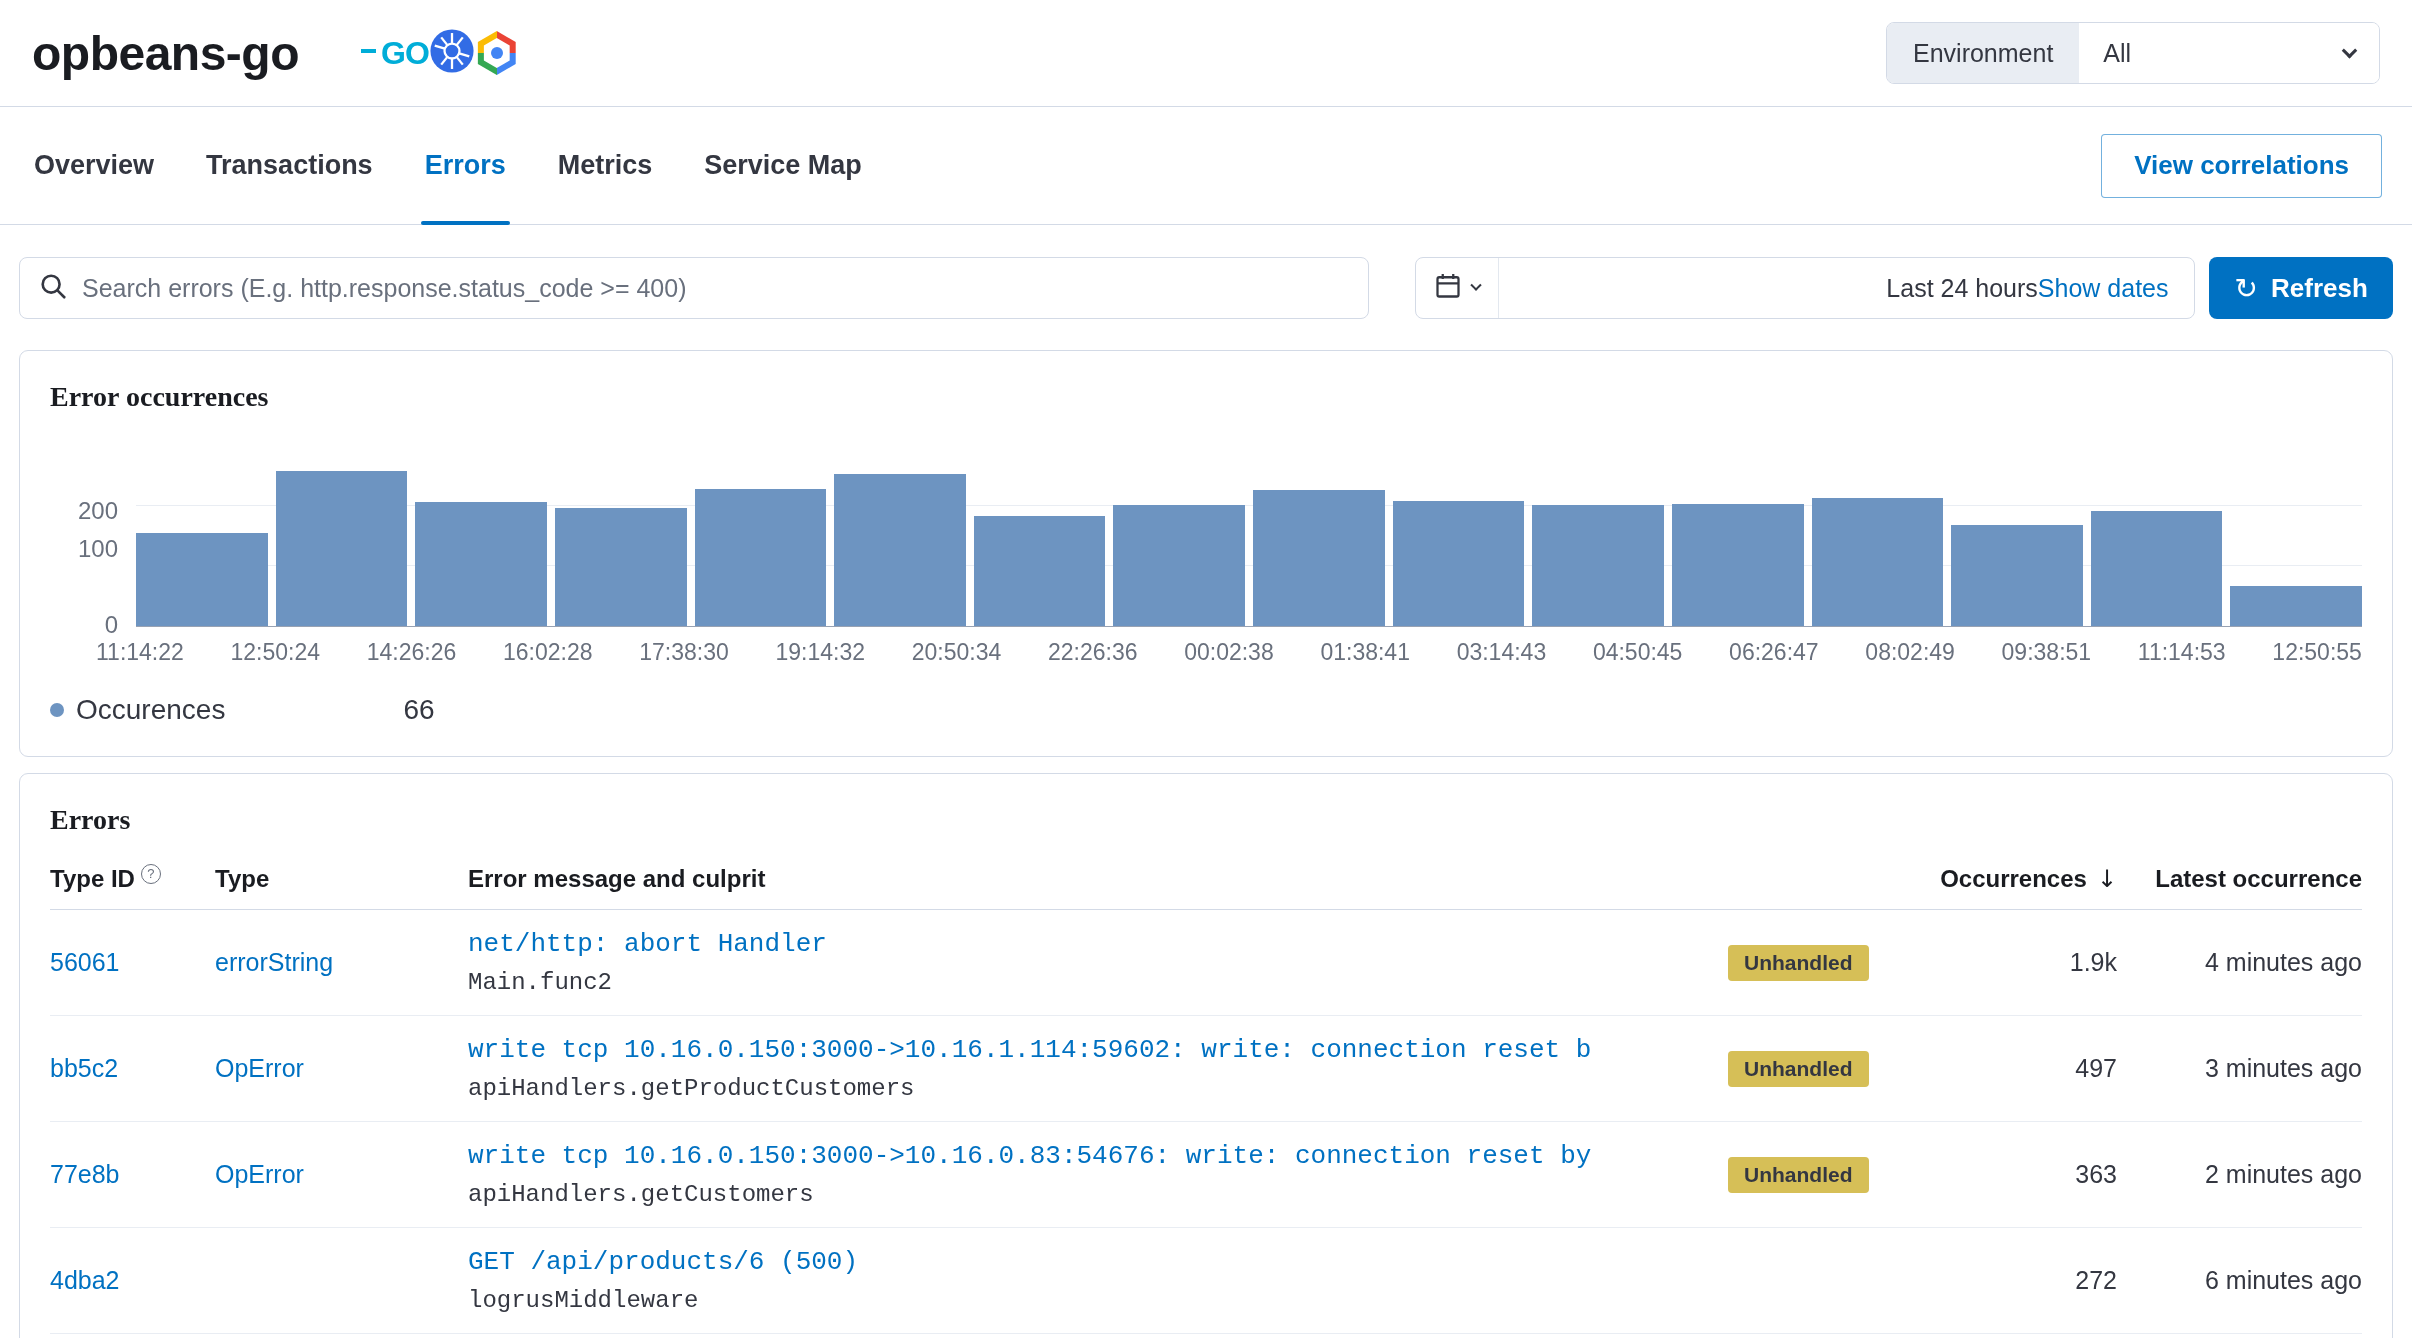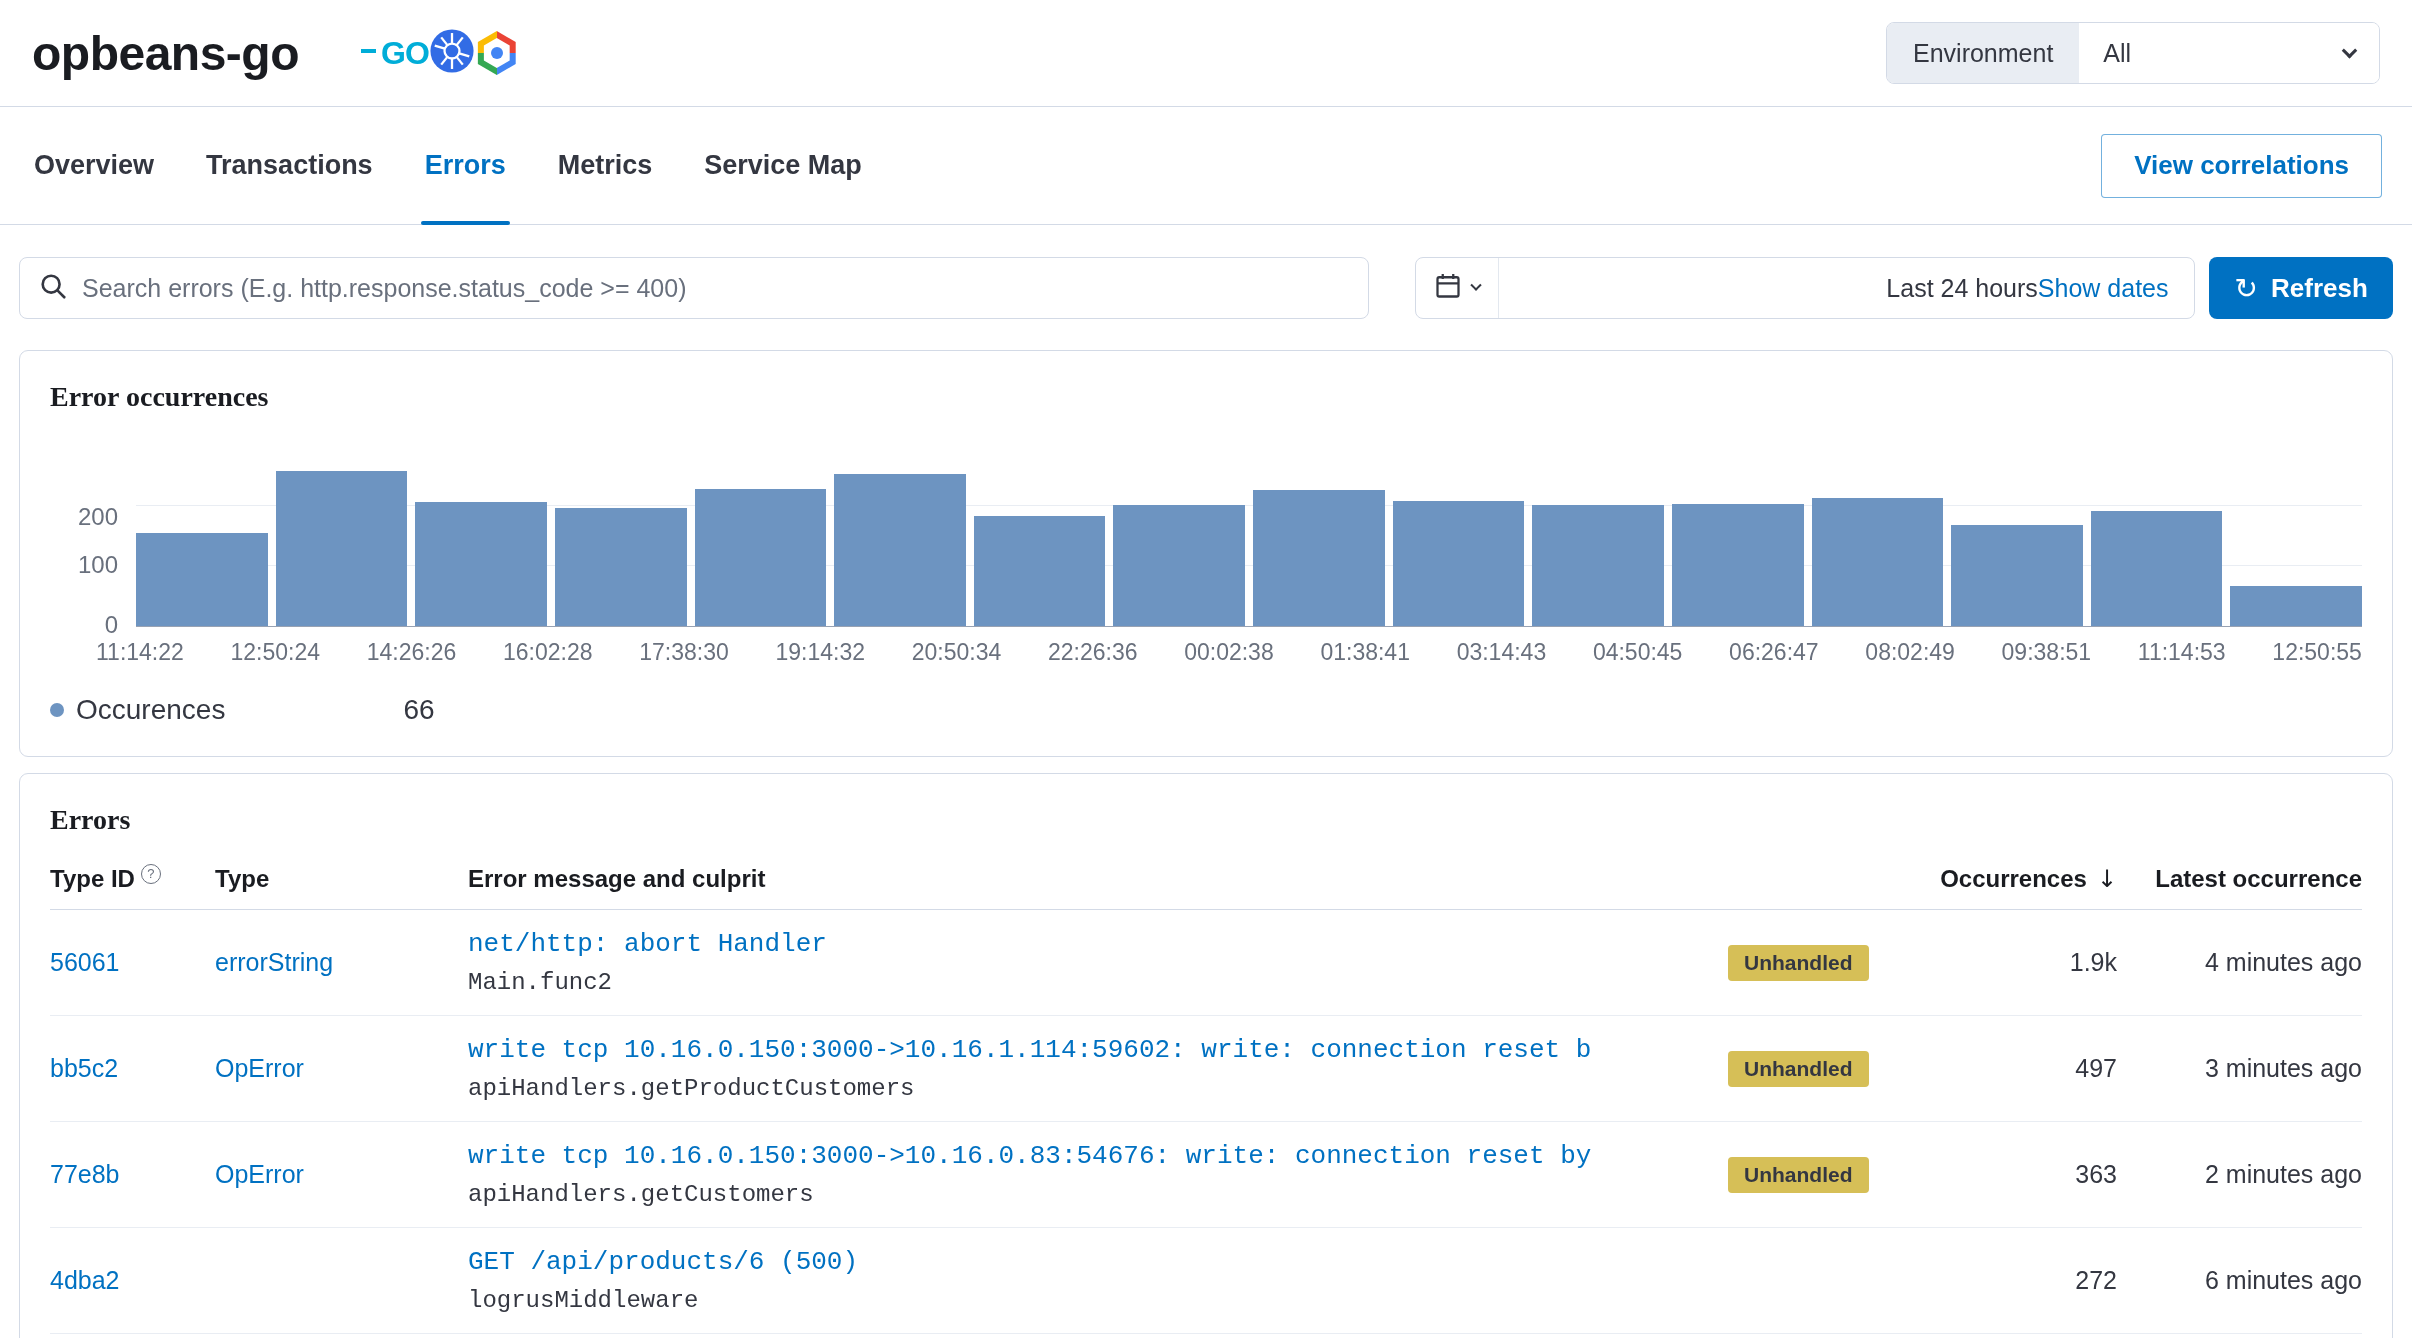--- a/index.html
+++ b/index.html
@@ -169,22 +169,22 @@
     <span>Refresh</span>
   </button>
 </div>
 
 <section class="panel panel-occurrences">
   <h2 class="panel-title">Error occurrences</h2>
   <div class="chart-wrap">
     <div class="chart-row">
       <div class="y-axis">
           <div class="ytick" style="bottom: -12px;">0</div>
-          <div class="ytick" style="bottom: 48px;">100</div>
-          <div class="ytick" style="bottom: 96px;">200</div>
+          <div class="ytick" style="bottom: 64px;">100</div>
+          <div class="ytick" style="bottom: 102px;">200</div>
         </div>
       <div class="plot">
           <div class="gridline" style="bottom: 120px;"></div>
           <div class="gridline" style="bottom: 60px;"></div>
         <div class="bars">
             <div class="bar" style="height: 93px;"></div>
             <div class="bar" style="height: 155px;"></div>
             <div class="bar" style="height: 124px;"></div>
             <div class="bar" style="height: 118px;"></div>
             <div class="bar" style="height: 137px;"></div>

